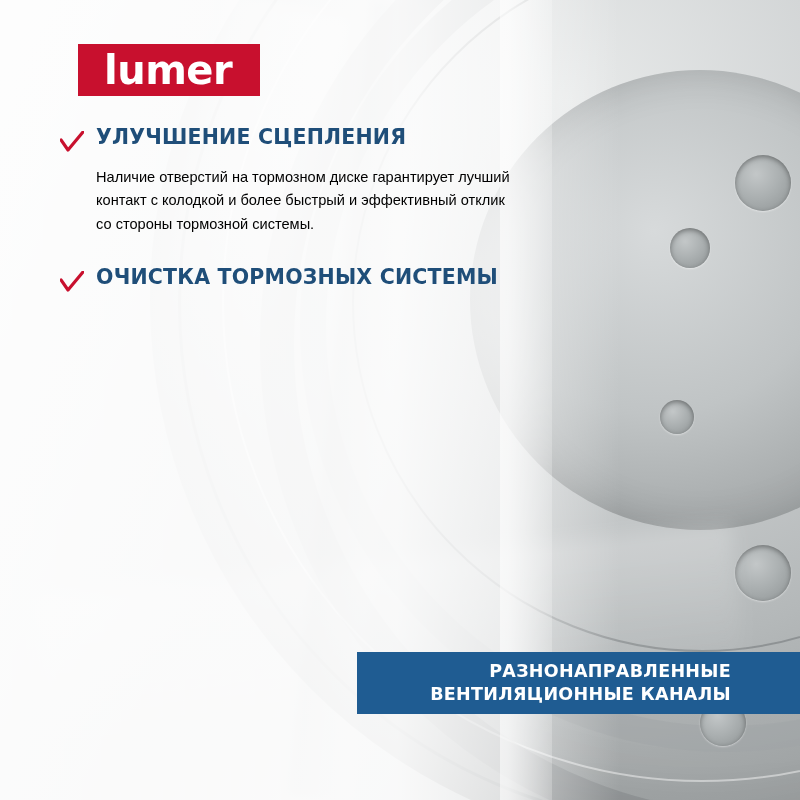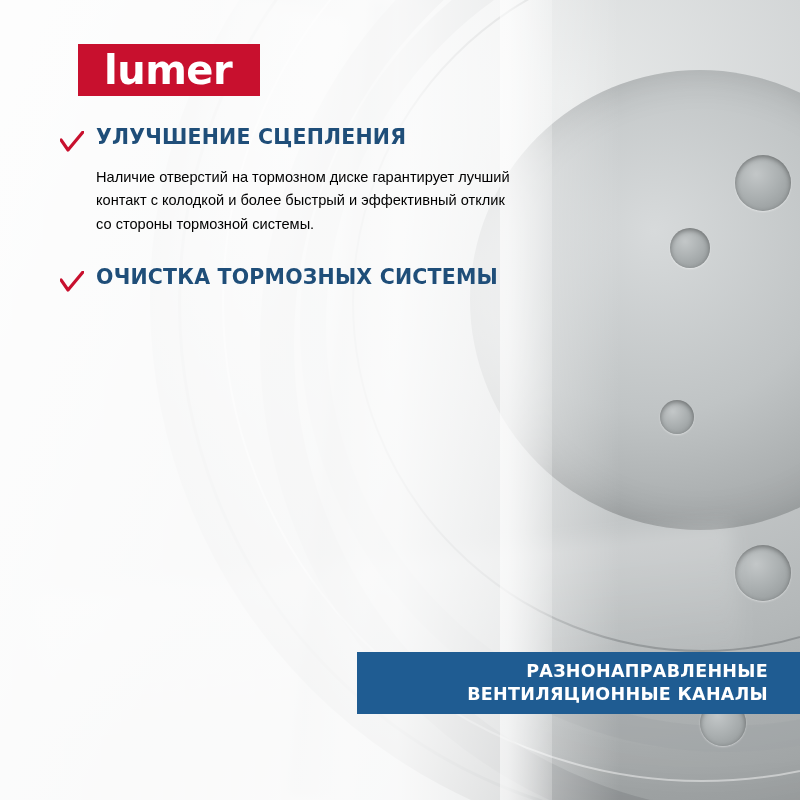--- a/index.html
+++ b/index.html
@@ -177,21 +177,21 @@
   
   .banner {
     position: absolute;
     left: 357px; top: 652px;
     width: 443px; height: 62px;
     background: #1f5c92;
     display: flex;
     flex-direction: column;
     align-items: flex-end;
     justify-content: center;
-    padding-right: 32px;
+    padding-right: 69px;
     box-sizing: border-box;
   }
   .banner span {
     color: #ffffff;
     font-size: 17.5px;
     font-weight: bold;
     line-height: 1.32;
     letter-spacing: 0.3px;
     font-family: "DejaVu Sans", sans-serif;
   }

